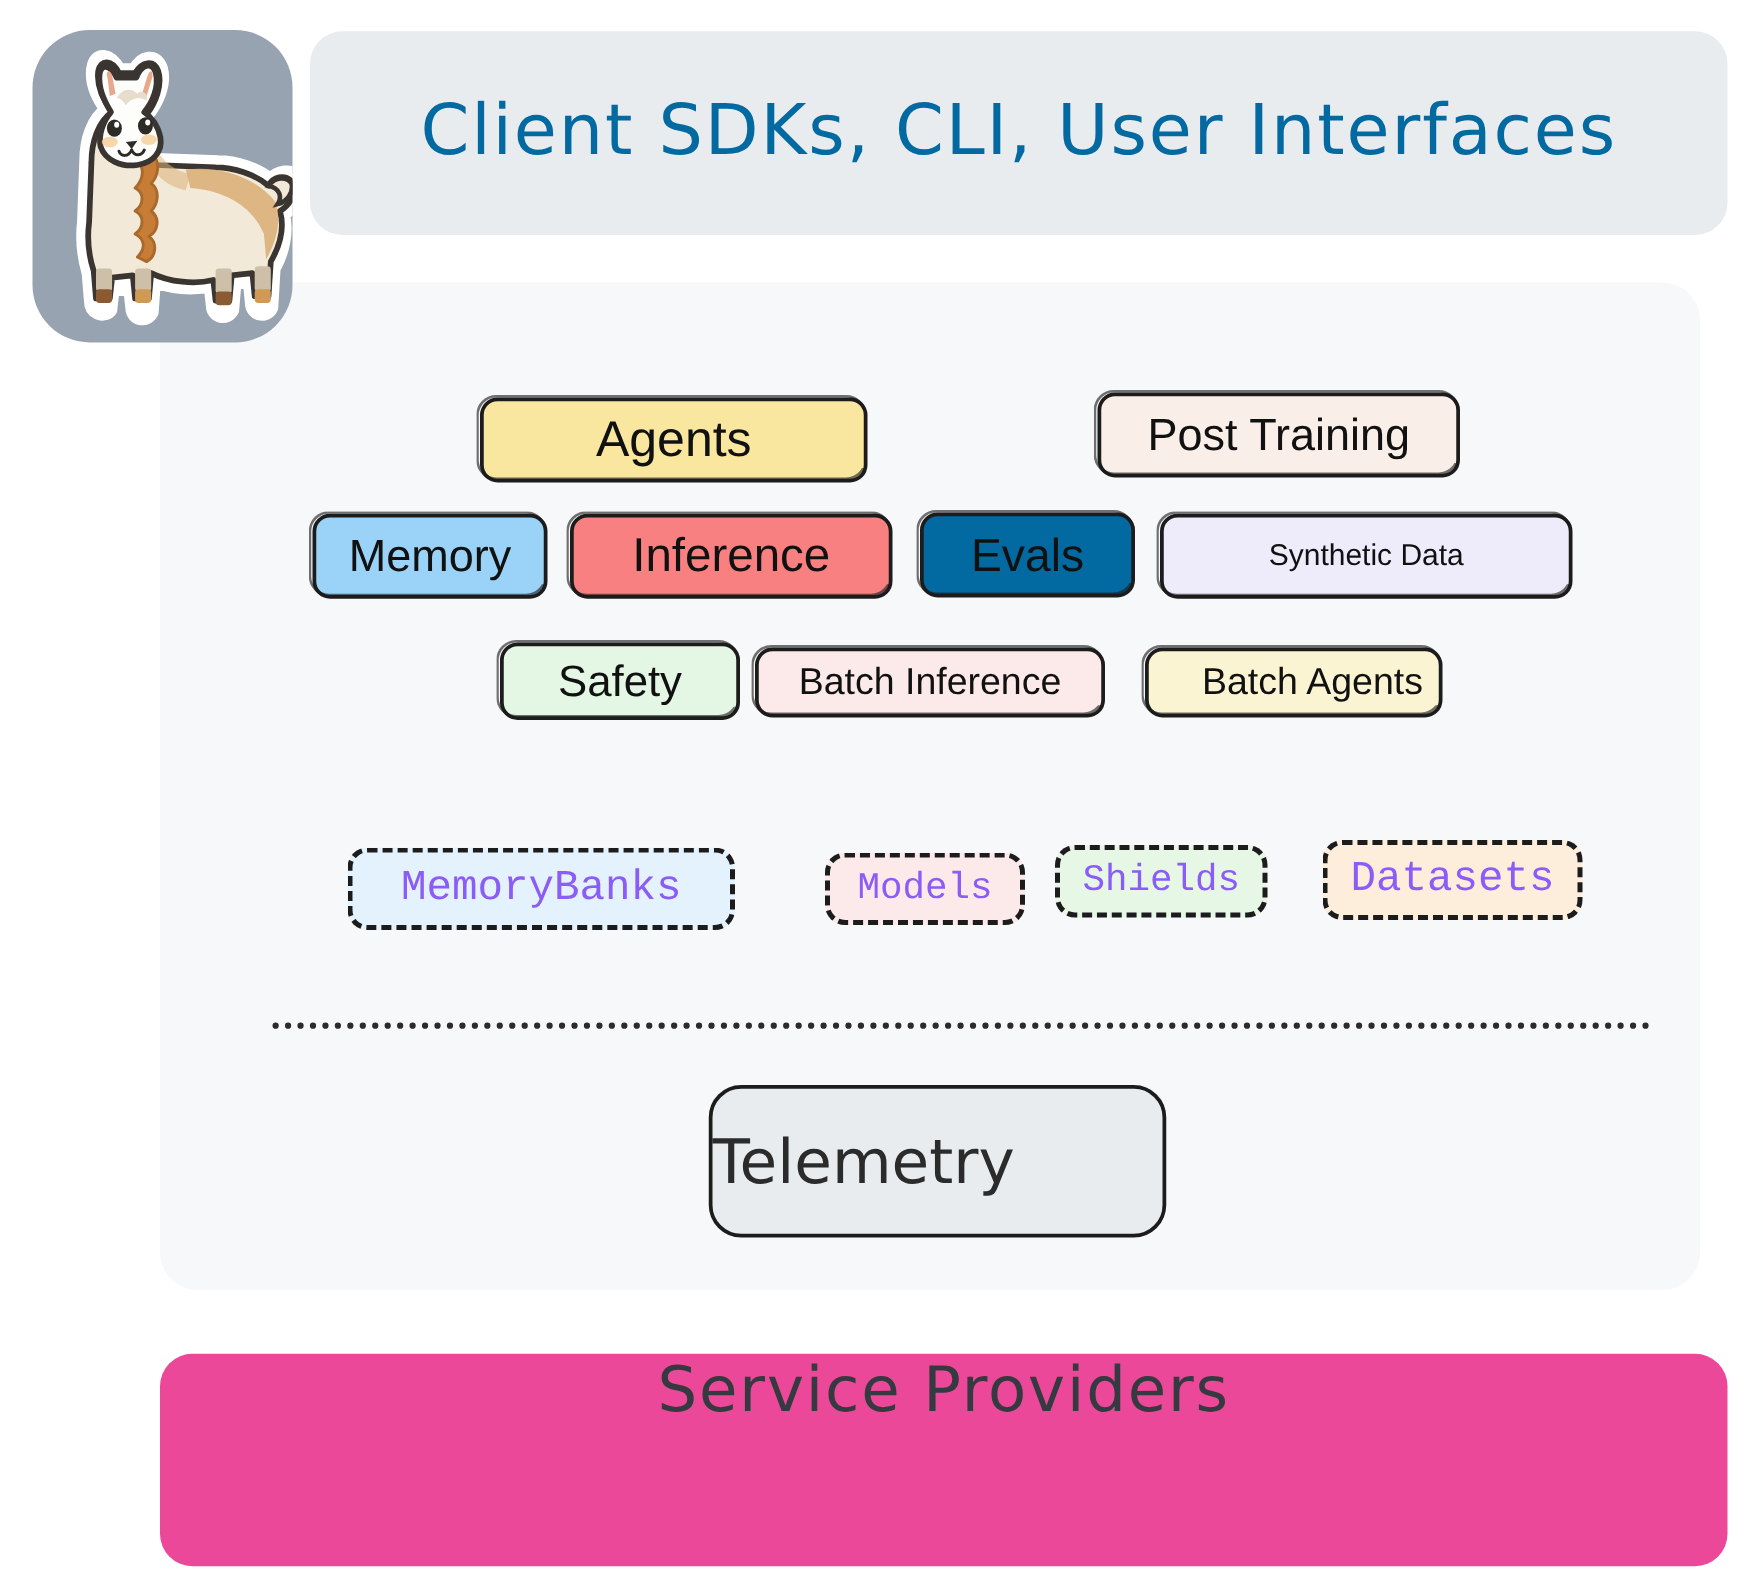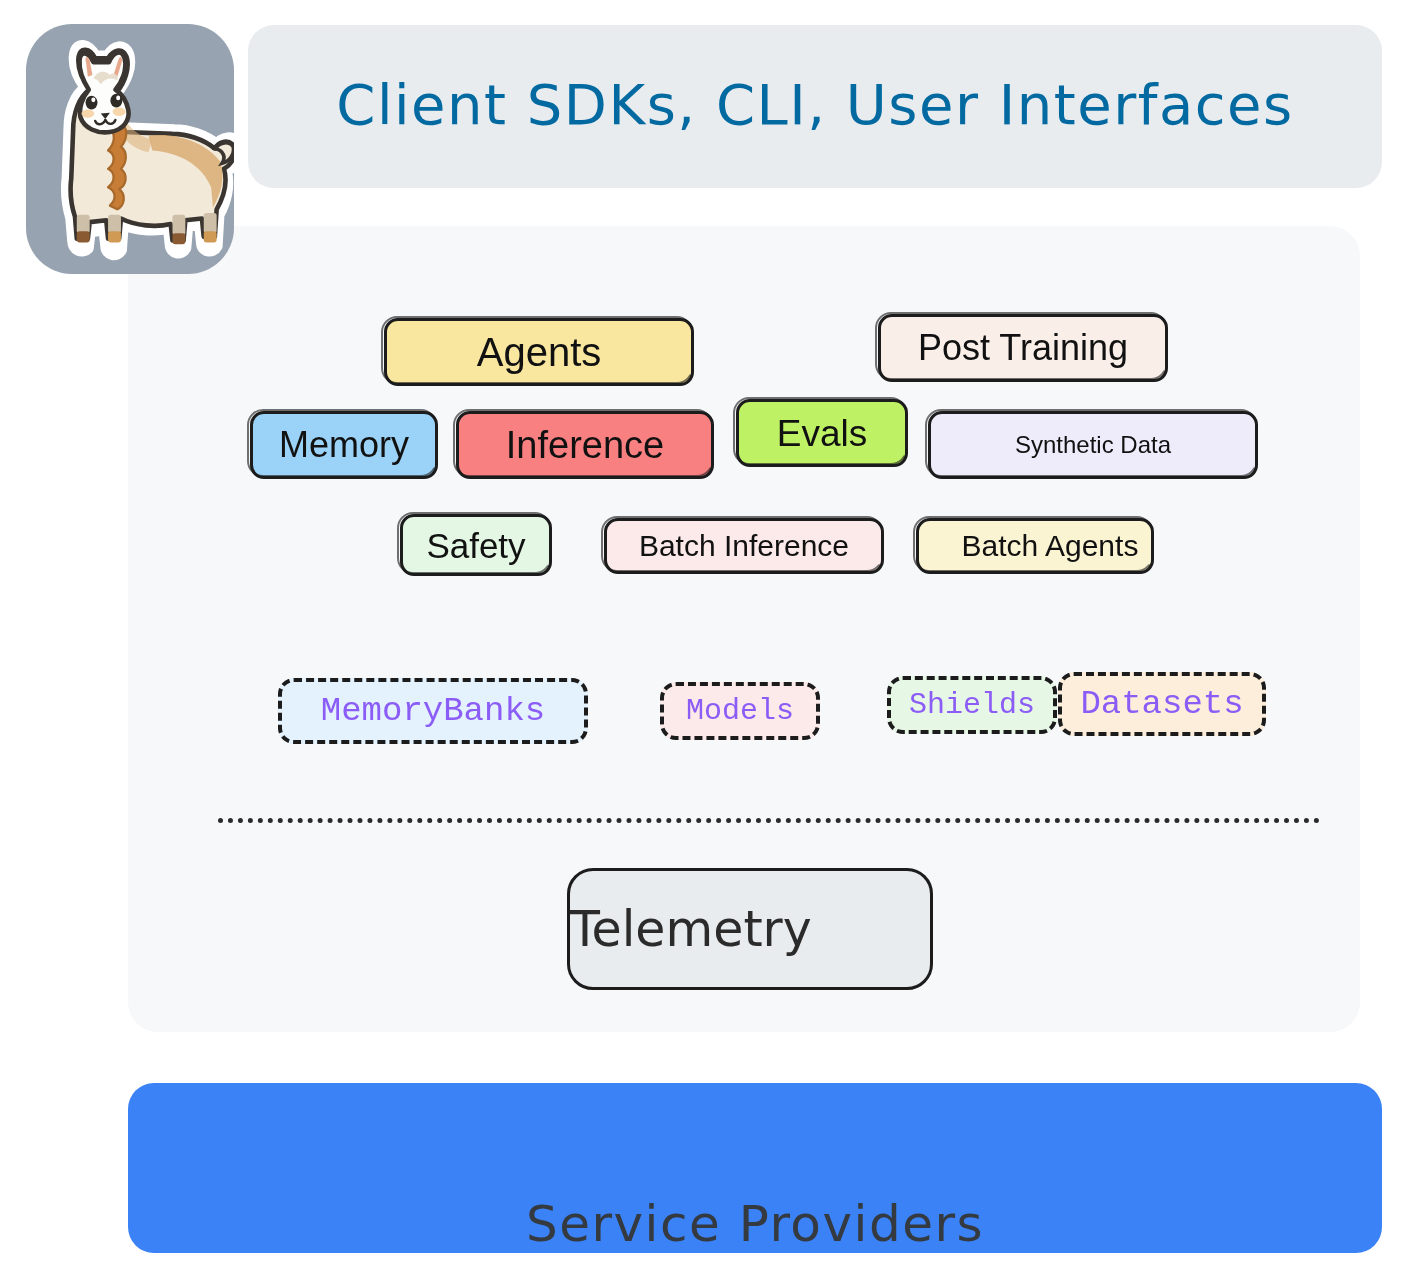--- a/index.html
+++ b/index.html
@@ -145,24 +145,24 @@
     white-space: nowrap;
   }
 
   
   #footer-band {
     position: absolute;
     left: 128px;
     top: 1083px;
     width: 1254px;
     height: 170px;
-    background: #3b82f6;
+    background: #ec4899;
     border-radius: 26px;
     display: flex;
-    align-items: flex-end;
+    align-items: flex-start;
     justify-content: center;
   }
   #footer-title {
     font-size: 50px;
     letter-spacing: 1.5px;
     color: #343a40;
     font-family: "DejaVu Sans", sans-serif;
     white-space: nowrap;
   }
 </style>
@@ -265,44 +265,44 @@
     <div class="hbox" style="left:750px; top:88px; width:290px; height:68px; font-size:36px; background:#faeee8;">
       <span>Post Training</span>
     </div>
 
     <div class="hbox" style="left:122px; top:185px; width:188px; height:68px; font-size:36px; background:#9ad3f7;">
       <span>Memory</span>
     </div>
     <div class="hbox" style="left:328px; top:185px; width:258px; height:68px; font-size:38px; background:#f98080;">
       <span>Inference</span>
     </div>
-    <div class="hbox" style="left:608px; top:173px; width:172px; height:68px; font-size:37px; background:#bef264;">
+    <div class="hbox" style="left:608px; top:184px; width:172px; height:68px; font-size:37px; background:#0369a1;">
       <span>Evals</span>
     </div>
     <div class="hbox" style="left:800px; top:185px; width:330px; height:68px; font-size:24px; background:#eeebfa;">
       <span>Synthetic Data</span>
     </div>
 
-    <div class="hbox" style="left:272px; top:288px; width:152px; height:62px; font-size:35px; background:#e4f6e4;">
+    <div class="hbox" style="left:272px; top:288px; width:192px; height:62px; font-size:35px; background:#e4f6e4;">
       <span>Safety</span>
     </div>
     <div class="hbox" style="left:476px; top:292px; width:280px; height:56px; font-size:30px; background:#fce9e9;">
       <span>Batch Inference</span>
     </div>
     <div class="hbox" style="left:788px; top:292px; width:238px; height:56px; font-size:30px; background:#faf4d2;padding-left:30px;">
       <span>Batch Agents</span>
     </div>
 
     <div class="dbox" style="left:150px; top:452px; width:310px; height:66px; font-size:34px; background:#e3f2fd;">
       <span>MemoryBanks</span>
     </div>
     <div class="dbox" style="left:492px; top:456px; width:160px; height:58px; font-size:30px; background:#fce9e9;margin-left:40px;">
       <span>Models</span>
     </div>
-    <div class="dbox" style="left:716px; top:450px; width:170px; height:58px; font-size:30px; background:#e6f7e6;margin-left:43px;">
+    <div class="dbox" style="left:716px; top:450px; width:170px; height:58px; font-size:30px; background:#e6f7e6;">
       <span>Shields</span>
     </div>
     <div class="dbox" style="left:930px; top:446px; width:208px; height:64px; font-size:34px; background:#fdeedc;">
       <span>Datasets</span>
     </div>
   </div>
 
   <div id="divider"></div>
 
   <div id="telemetry-box">

